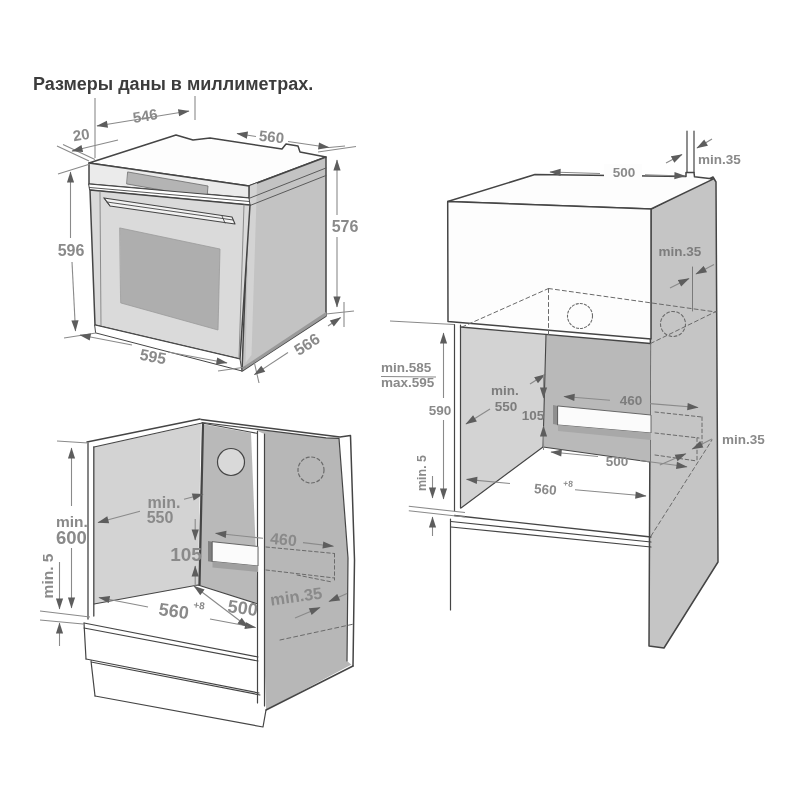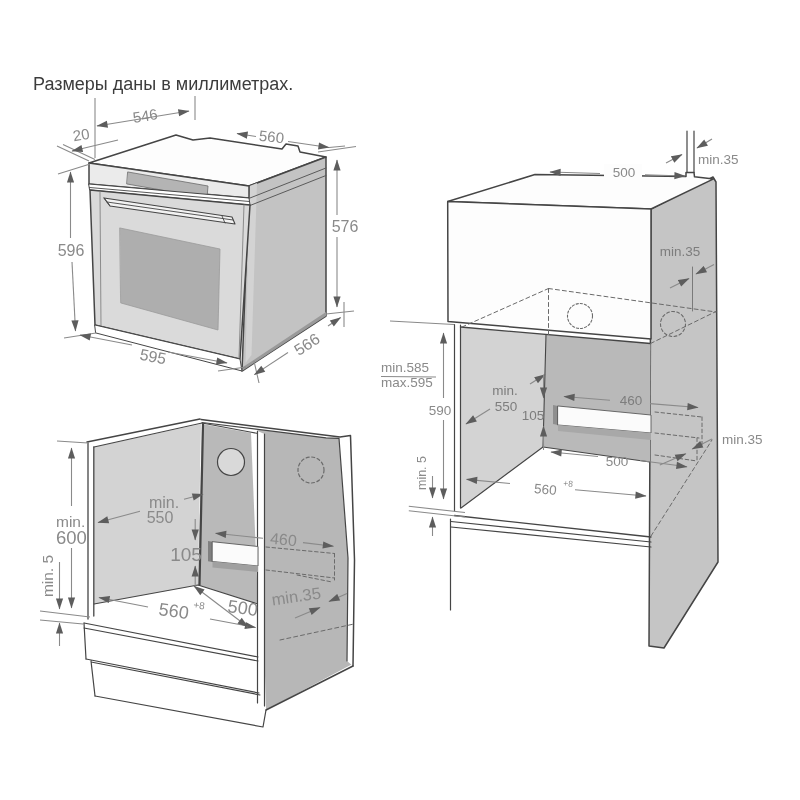--- a/index.html
+++ b/index.html
@@ -1,17 +1,17 @@
 <!DOCTYPE html>
 <html><head>
 <meta charset="utf-8">
 <style>
   html,body{margin:0;padding:0;background:#ffffff;}
   .page{position:relative;width:800px;height:800px;background:#fff;overflow:hidden;
-        font-family:"Liberation Sans", sans-serif;}
+        font-family:"Liberation Sans", sans-serif;font-weight:bold;}
   svg{position:absolute;left:0;top:0;}
 </style>
 </head>
 <body>
 <div class="page">
 <svg width="800" height="800" viewBox="0 0 800 800">
 <defs>
 <marker id="ah" viewBox="0 0 12 8" refX="11" refY="4" markerWidth="12" markerHeight="8" orient="auto-start-reverse" markerUnits="userSpaceOnUse">
   <path d="M0.4,0.4 L11.6,4 L0.4,7.6 Z" fill="#5d5d5d"></path>
 </marker>

